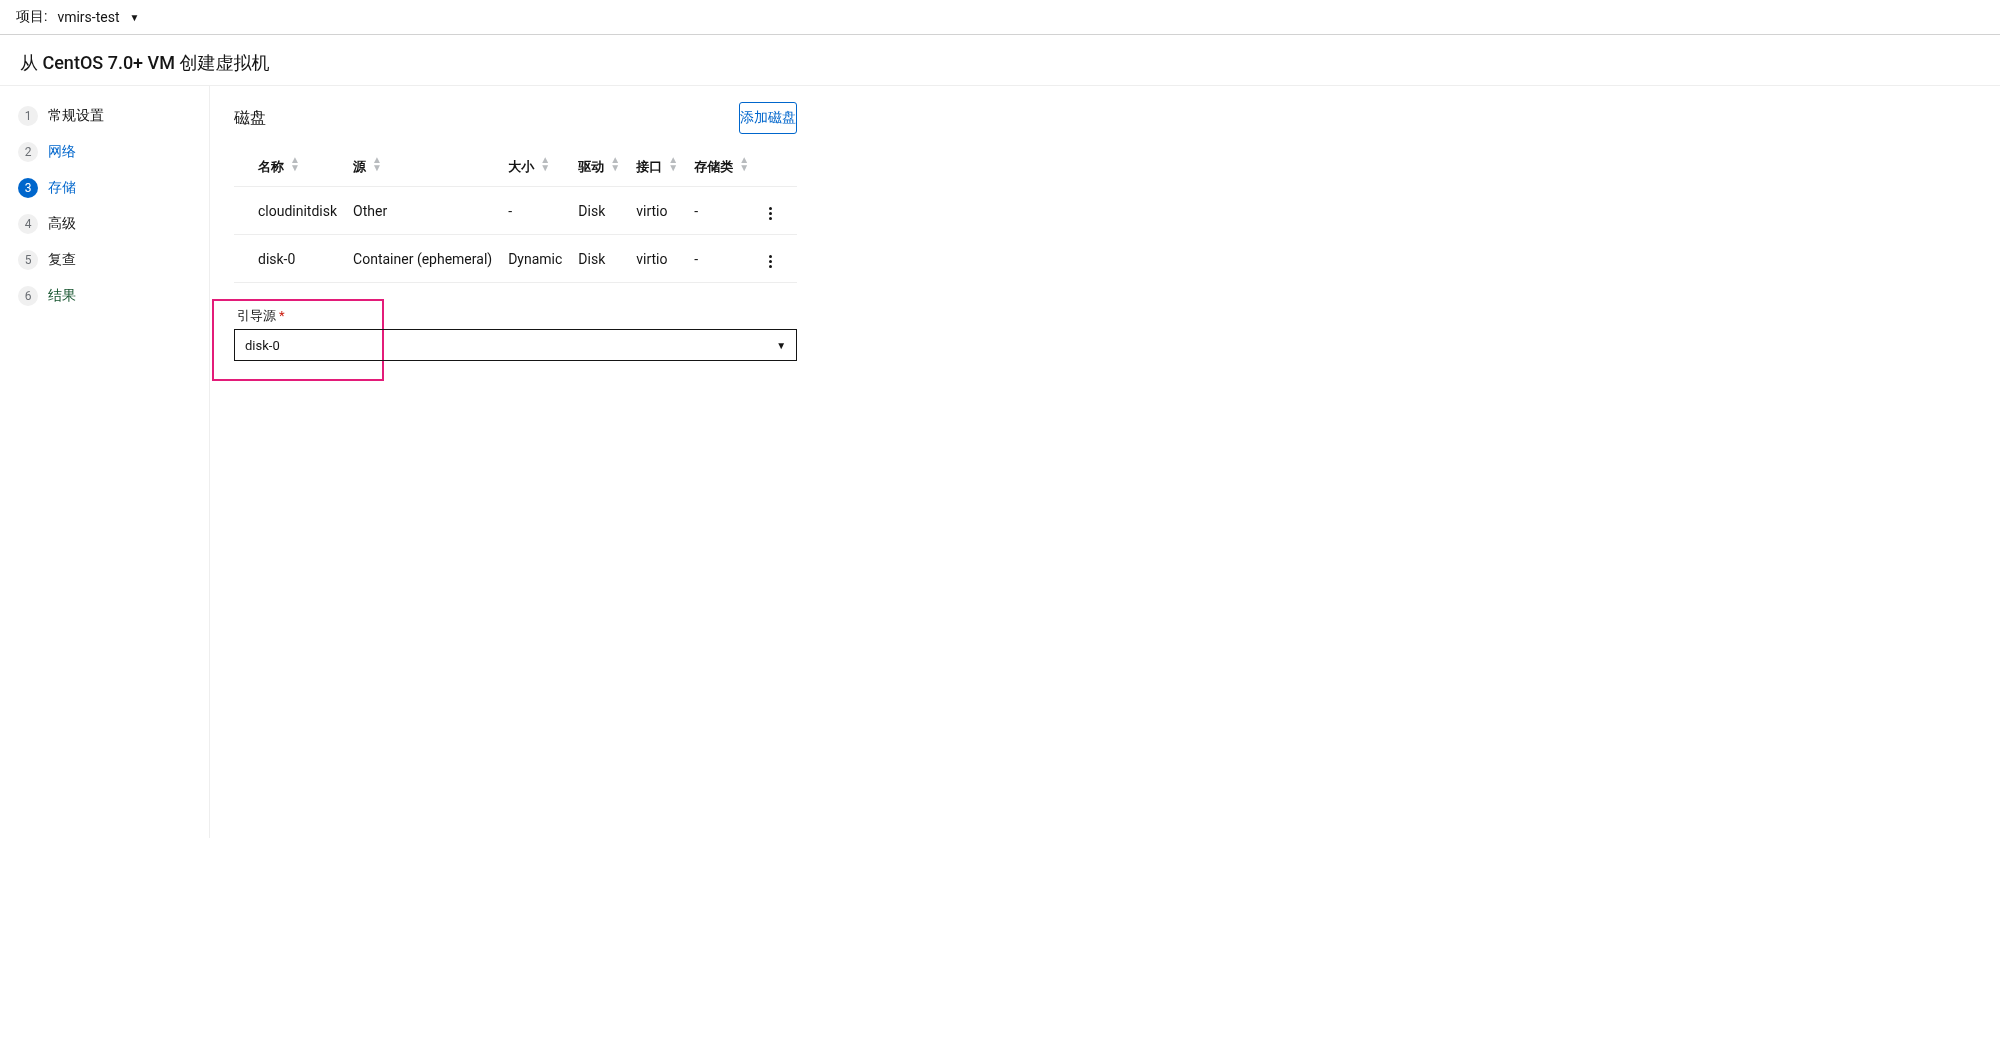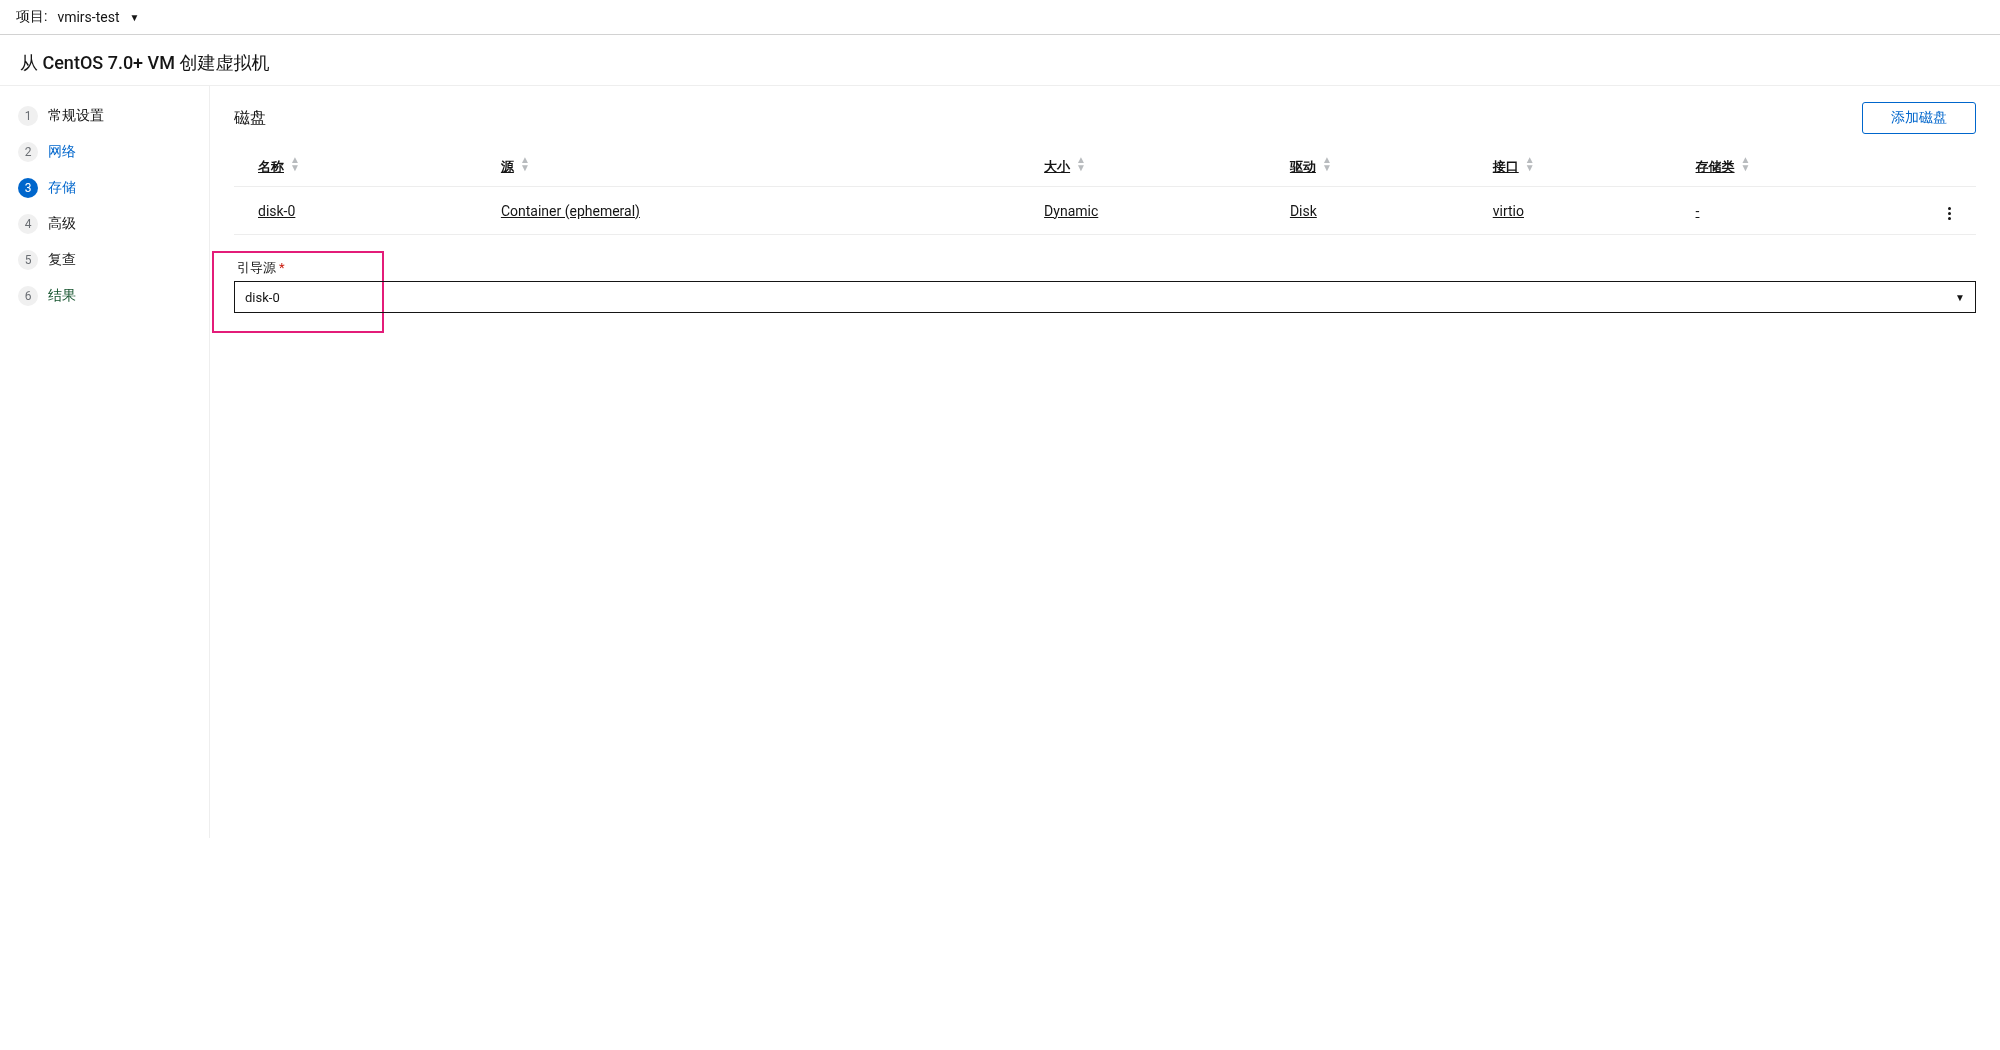--- a/index.html
+++ b/index.html
@@ -57,34 +57,34 @@
     }
     .step.active .num { background: #0066cc; color: #fff; }
     .step.active .label { color: #0066cc; }
     .step.link .label { color: #0066cc; }
     .step.muted .label { color: #14532d; }
     .main {
       flex: 1;
       padding: 16px 24px;
       position: relative;
       display: flex;
-      flex-direction: column;
+      flex-direction: row;
     }
     .section-header {
       display: flex;
       justify-content: space-between;
       align-items: center;
       margin-bottom: 12px;
     }
     .section-title { font-size: 16px; font-weight: 500; }
     .btn {
       display: inline-flex;
       align-items: center;
       justify-content: center;
-      padding: 6px 28px;
+      padding: 6px 0;
       font-size: 14px;
       border-radius: 3px;
       cursor: pointer;
       border: 1px solid transparent;
       background: transparent;
       font-family: Liberation Mono, monospace;
     }
     .btn-secondary {
       border: 1px solid #0066cc;
       color: #0066cc;
@@ -102,21 +102,20 @@
     table.disk-table {
       width: 100%;
       border-collapse: collapse;
       font-size: 14px;
     }
     .disk-table th, .disk-table td {
       text-align: left;
       padding: 10px 8px;
       border-bottom: 1px solid #ededed;
       font-weight: 400;
-      text-decoration: underline;
     }
     .disk-table th { font-weight: 600; font-size: 13px; }
     .sort-icon {
       display: inline-block;
       margin-left: 6px;
       color: #b8bbbe;
       font-size: 10px;
       line-height: 8px;
     }
     .sort-icon::before { content: "▲"; display: block; }
@@ -219,20 +218,33 @@
             <th><span>源</span><span class="sort-icon"></span></th>
             <th><span>大小</span><span class="sort-icon"></span></th>
             <th><span>驱动</span><span class="sort-icon"></span></th>
             <th><span>接口</span><span class="sort-icon"></span></th>
             <th><span>存储类</span><span class="sort-icon"></span></th>
             <th class="actions-col"></th>
           </tr>
         </thead>
         <tbody>
           <tr>
+            <td style="padding-left:24px">cloudinitdisk</td>
+            <td>Other</td>
+            <td>-</td>
+            <td>Disk</td>
+            <td>virtio</td>
+            <td>-</td>
+            <td class="actions-col"><span class="kebab">
+                  <span></span>
+                  <span></span>
+                  <span></span>
+                </span></td>
+          </tr>
+          <tr>
             <td style="padding-left:24px">disk-0</td>
             <td>Container (ephemeral)</td>
             <td>Dynamic</td>
             <td>Disk</td>
             <td>virtio</td>
             <td>-</td>
             <td class="actions-col"><span class="kebab">
                   <span></span>
                   <span></span>
                   <span></span>

